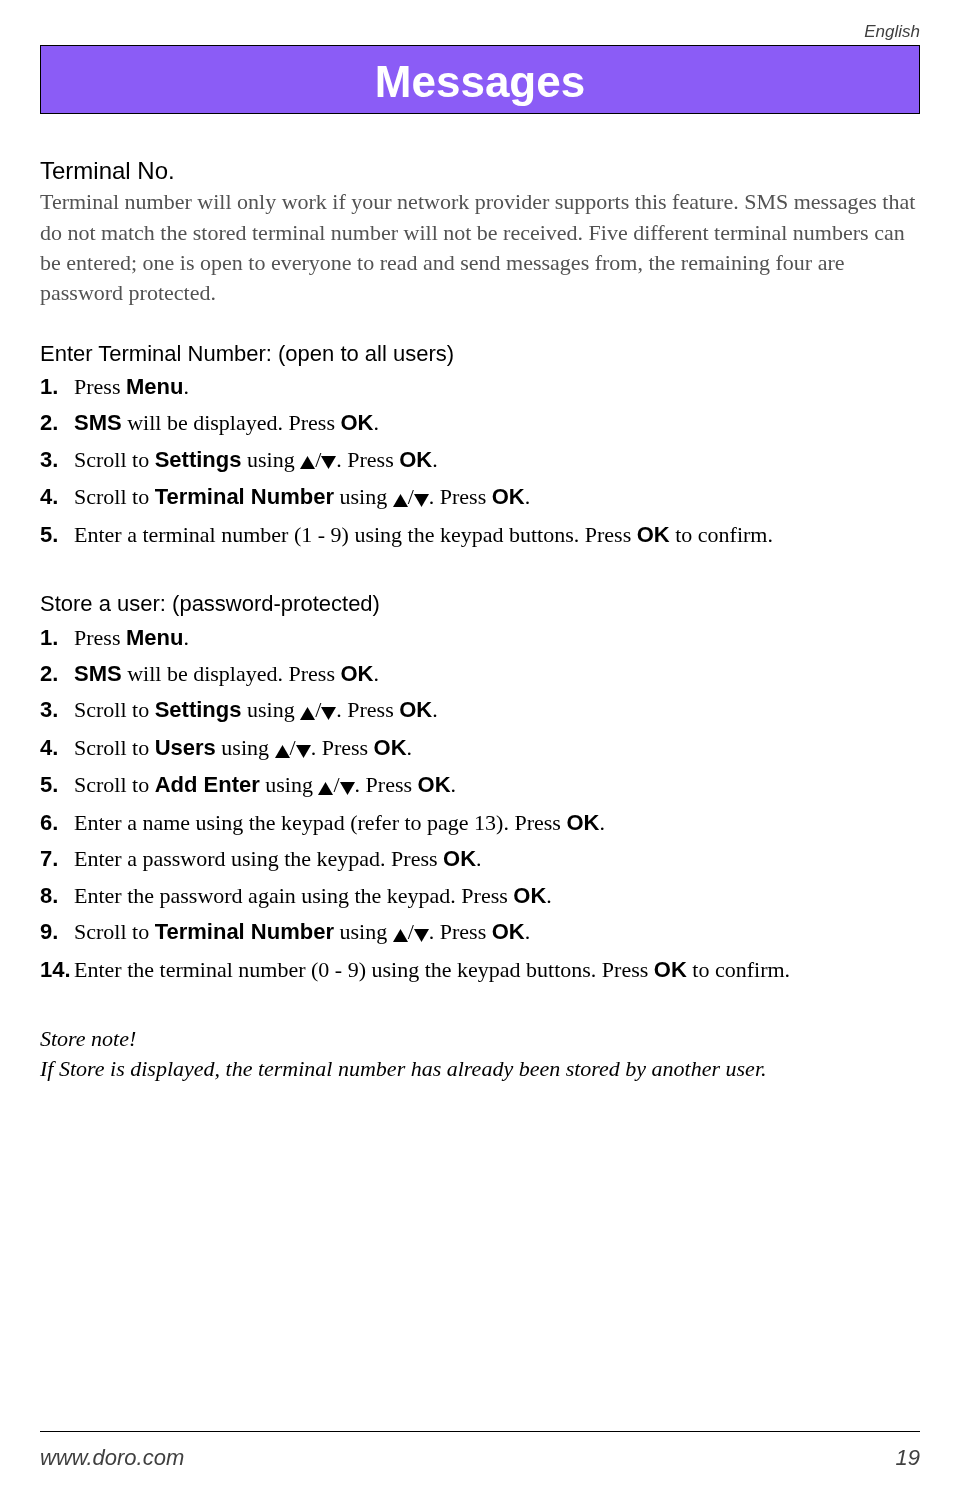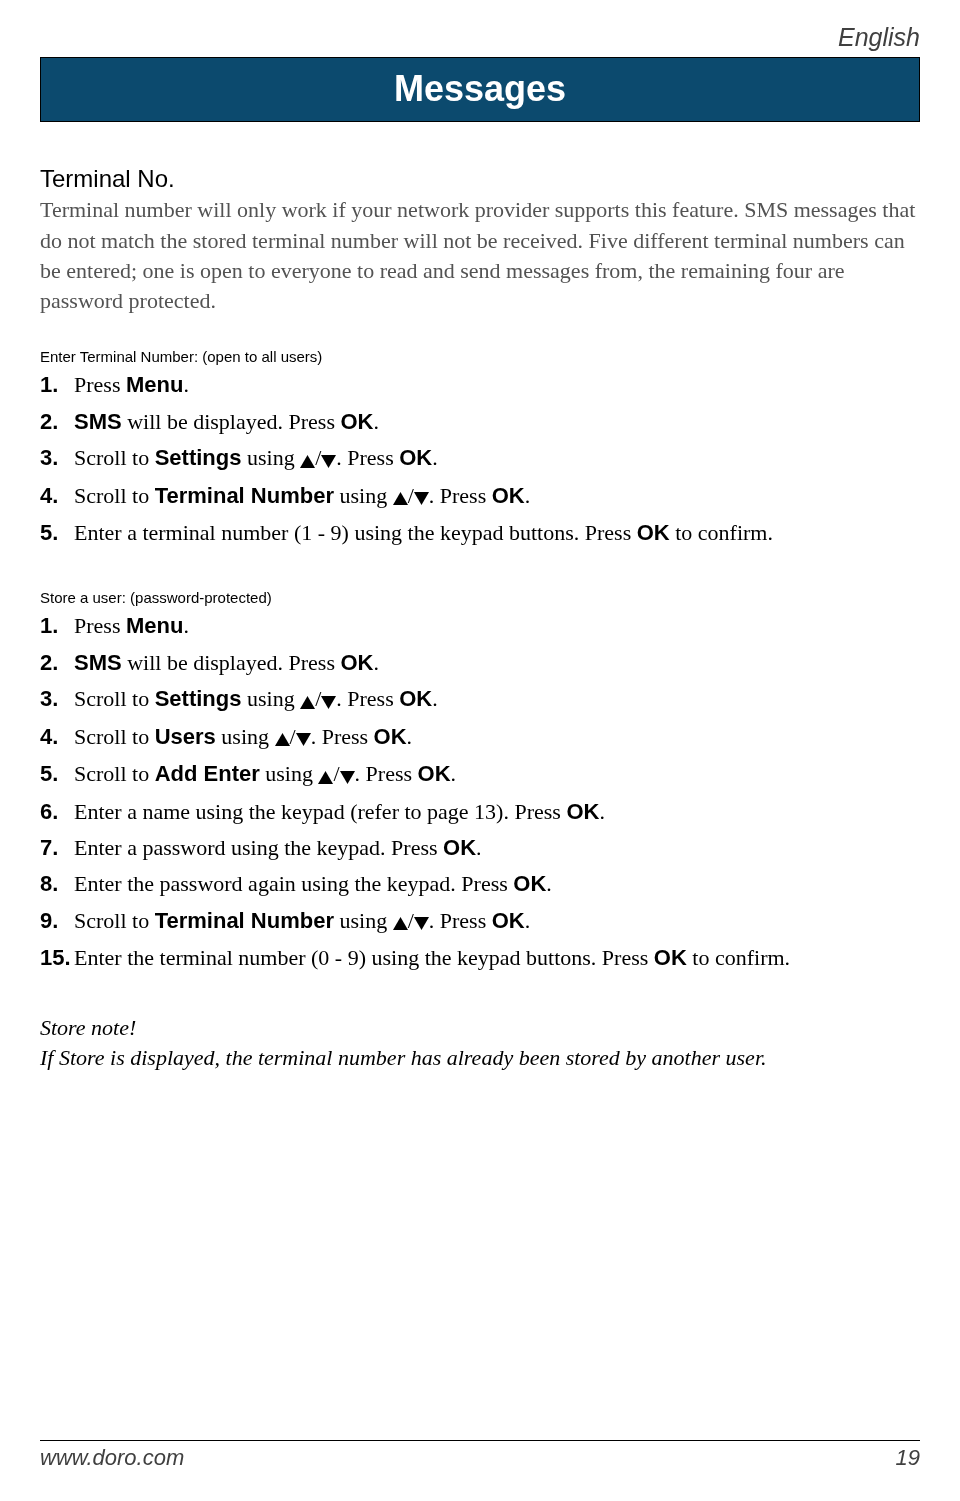--- a/index.html
+++ b/index.html
@@ -11,49 +11,49 @@
     font-size: 22px;
     color: #000;
     padding: 20px 40px 30px 40px;
     position: relative;
     line-height: 1.38;
   }
   .header-lang {
     text-align: right;
     font-family: Arial, Helvetica, sans-serif;
     font-style: italic;
-    font-size: 25px;
+    font-size: 17px;
     color: #404040;
     margin-bottom: 2px;
   }
   .title-bar {
-    background: #0c4a6e;
+    background: #8b5cf6;
     color: #fff;
     font-family: Arial, Helvetica, sans-serif;
-    font-size: 36px;
+    font-size: 44px;
     font-weight: bold;
     text-align: center;
-    padding: 6px 0 8px 0;
+    padding: 6px 0 0 0;
     border: 1px solid #000;
     margin-bottom: 40px;
   }
   .sect-title {
     font-family: Arial, Helvetica, sans-serif;
     font-size: 24px;
     margin-top: 22px;
   }
   .para {
     font-family: Georgia, 'Times New Roman', serif;
     font-size: 22px;
     color: #535353;
     margin-bottom: 30px;
   }
   .sub-head {
     font-family: Arial, Helvetica, sans-serif;
-    font-size: 15px;
+    font-size: 22px;
     margin-top: 21px;
   }
   .step-list {
     margin-bottom: 36px;
   }
   .step-row {
     display: flex;
     align-items: baseline;
     padding: 3px 0;
   }
@@ -88,21 +88,21 @@
     left: 40px;
     right: 40px;
     bottom: 28px;
     border-top: 1px solid #000;
     display: flex;
     justify-content: space-between;
     font-family: Arial, Helvetica, sans-serif;
     font-style: italic;
     color: #404040;
     font-size: 22px;
-    padding-top: 2px;
+    padding-top: 11px;
   }
   .tri {
     display: inline-block;
     vertical-align: -4%;
   }
   .tri svg { display: inline-block; vertical-align: middle; }
 </style>
 </head>
 <body>
 
@@ -192,21 +192,21 @@
     </div>
     <div class="step-row">
       <div class="step-num">9.</div>
       <div class="step-text">Scroll to <span class="b">Terminal Number</span> using <span class="tri"><svg width="15" height="13">
             <polygon points="7.5,0 15,13 0,13" fill="#000"></polygon>
           </svg></span>/<span class="tri"><svg width="15" height="13">
             <polygon points="0,0 15,0 7.5,13" fill="#000"></polygon>
           </svg></span>. Press <span class="b">OK</span>.</div>
     </div>
     <div class="step-row">
-      <div class="step-num">15.</div>
+      <div class="step-num">14.</div>
       <div class="step-text">Enter the terminal number (0 - 9) using the keypad buttons. Press <span class="b">OK</span> to confirm.</div>
     </div>
   </div>
 
 <div class="note-head">Store note!</div>
 <div class="note-body">If Store is displayed, the terminal number has already been stored by another user.</div>
 
 <div class="footer">
   <span>www.doro.com</span>
   <span>19</span>

